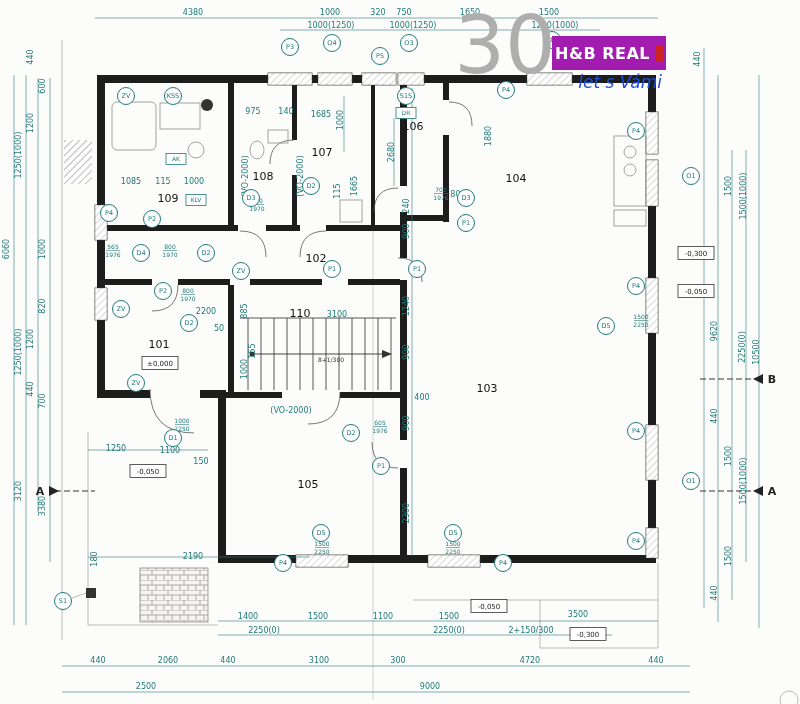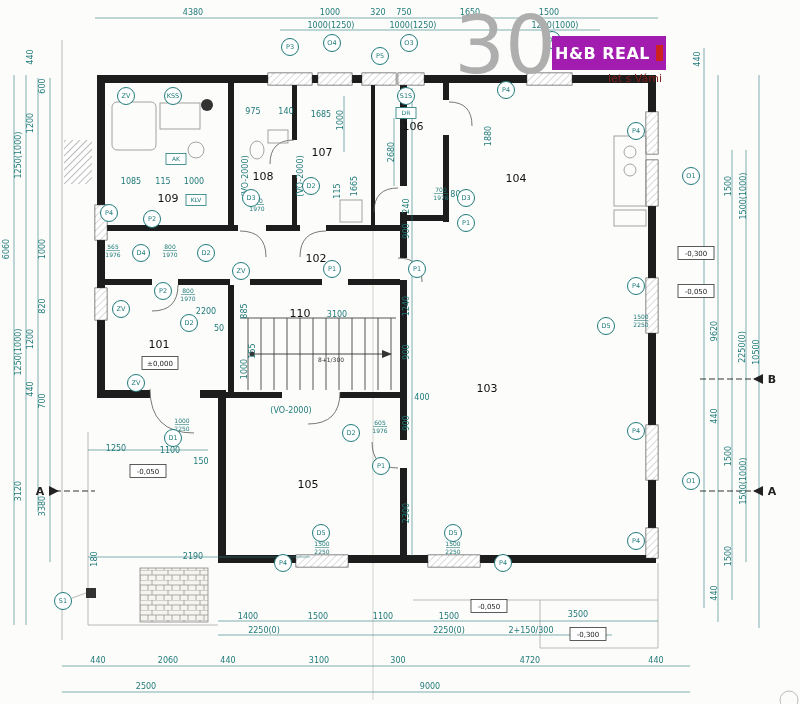--- a/index.html
+++ b/index.html
@@ -28,21 +28,21 @@
   .st{stroke:#444;stroke-width:0.9;fill:none;}
   .dash{stroke:#333;stroke-width:1;stroke-dasharray:6 3;fill:none;}
   
   .logo{position:absolute;top:8px;right:0;width:240px;height:95px;}
   .logo-num{position:absolute;top:-10px;right:128px;font-size:80px;font-weight:400;
     color:#aeaeae;line-height:95px;}
   .logo-box{position:absolute;top:28px;right:18px;width:114px;height:34px;background:#a21caf;
     color:#fff;display:flex;align-items:center;justify-content:center;font-weight:bold;
     font-size:16px;letter-spacing:0.5px;}
   .logo-accent{width:7px;height:16px;margin-left:6px;display:inline-block;background:#cc2222;}
-  .logo-tag{position:absolute;top:64px;right:22px;color:#7f1d1d;font-size:11px;}
+  .logo-tag{position:absolute;top:64px;right:22px;color:#1d4ed8;font-size:17px;font-style:italic;}
 </style>
 </head>
 <body>
 
 <div id="stage">
 
 <svg id="plan" width="800" height="704" viewBox="0 0 800 704">
   <defs>
     <pattern id="hx" width="5" height="5" patternUnits="userSpaceOnUse" patternTransform="rotate(45)">
       <rect width="5" height="5" fill="#ffffff"></rect>

